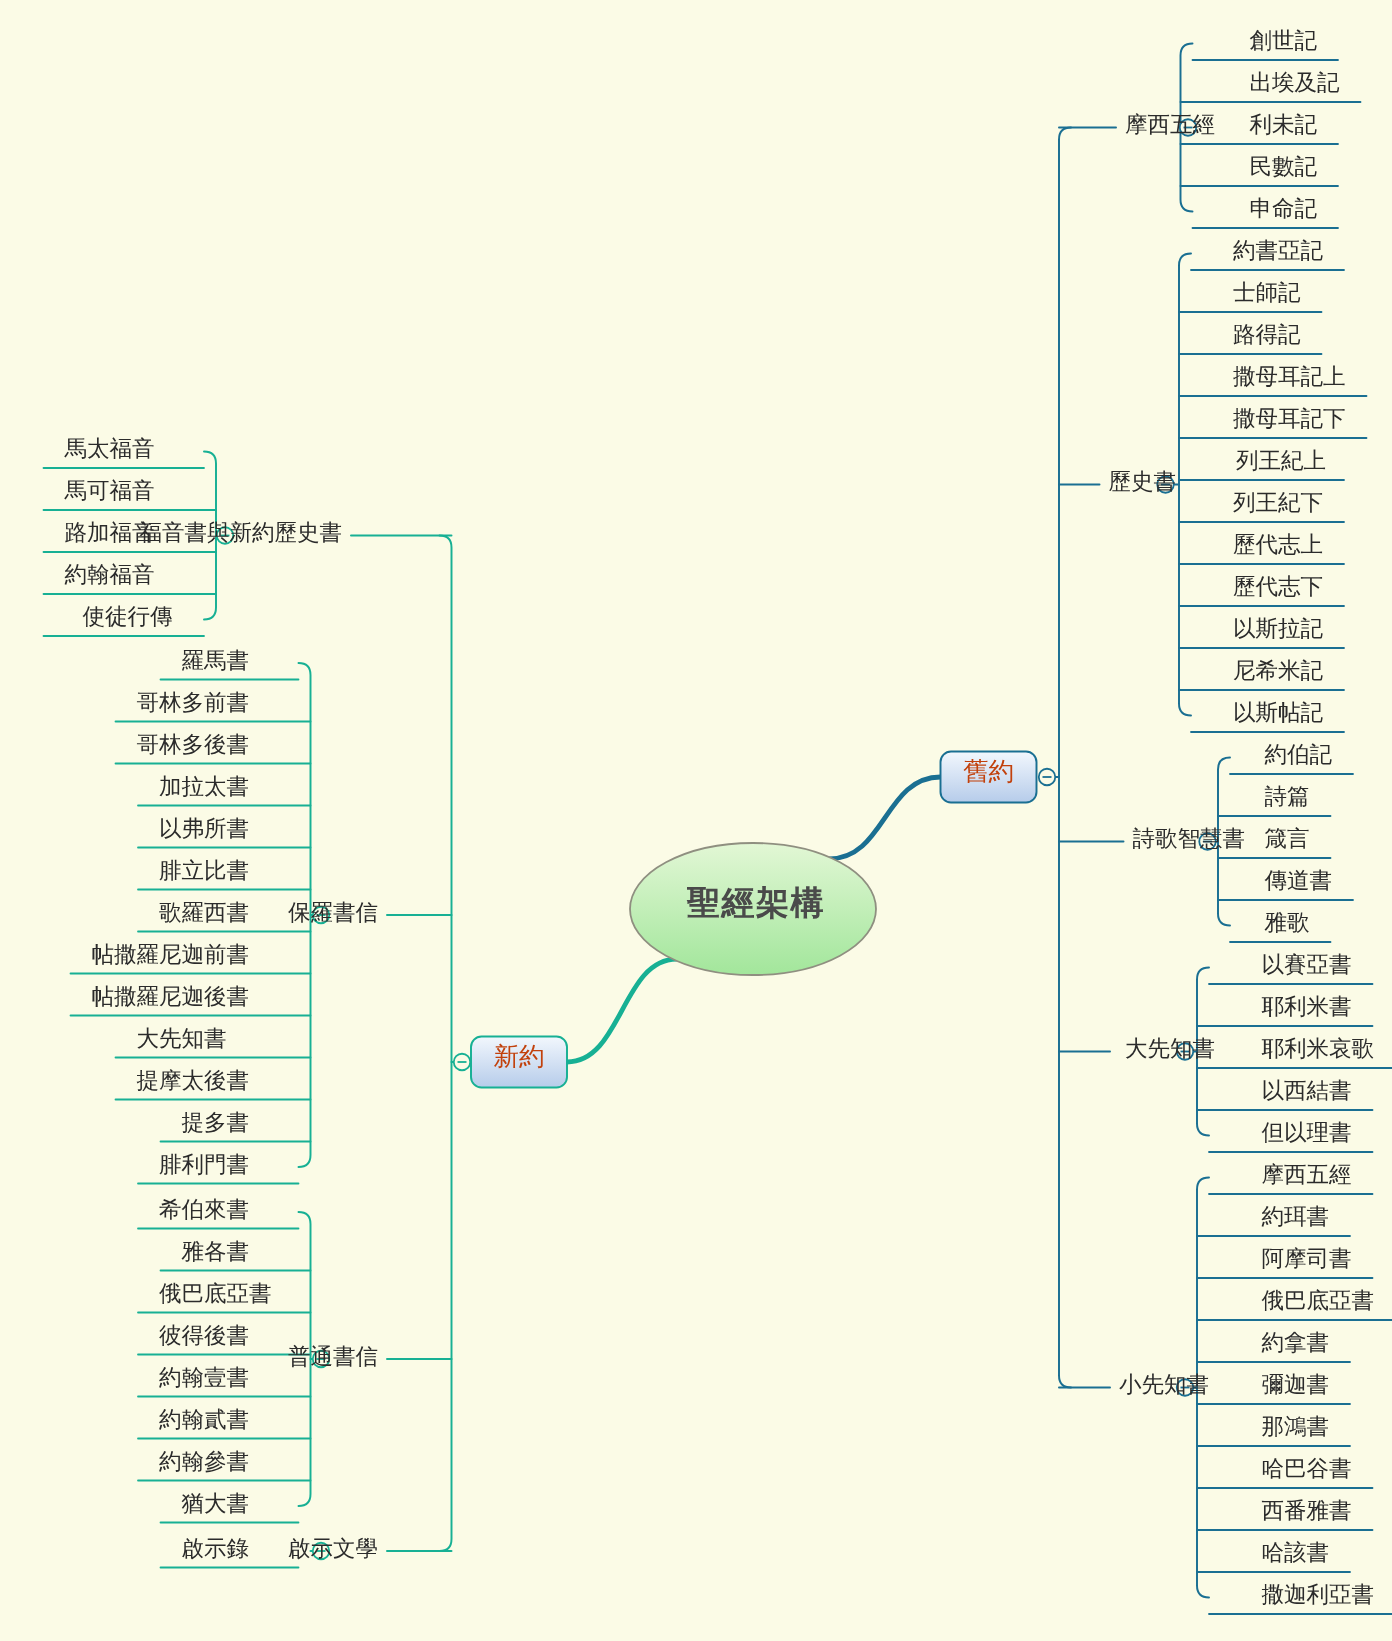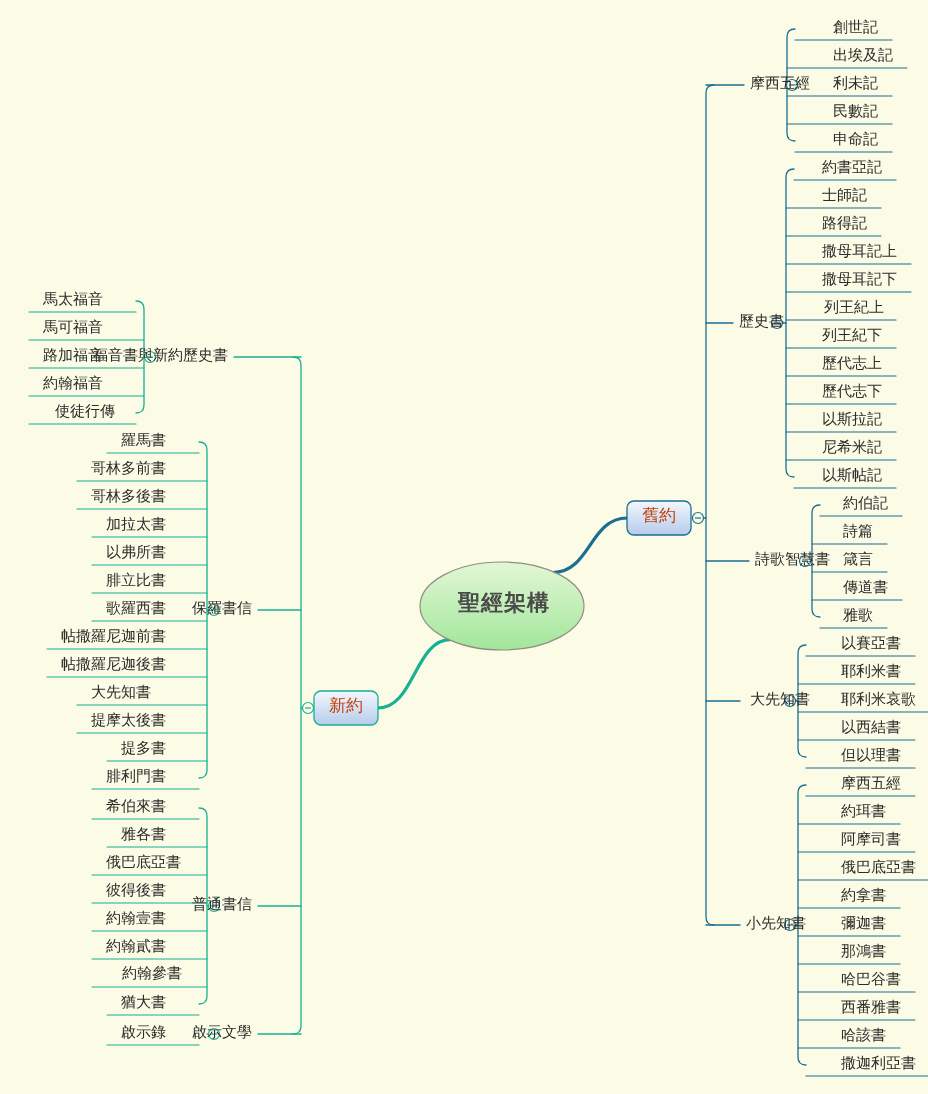--- a/index.html
+++ b/index.html
@@ -262,17 +262,17 @@
     <div class="node-text leaf-text" style="left: 91px; top: 712.7px;">提摩太後書</div>
     <div class="node-text leaf-text" style="left: 121px; top: 740.7px;">提多書</div>
     <div class="node-text leaf-text" style="left: 106px; top: 768.7px;">腓利門書</div>
     <div class="node-text cat-text" style="left: 192px; top: 896.7px;">普通書信</div>
     <div class="node-text leaf-text" style="left: 106px; top: 798.7px;">希伯來書</div>
     <div class="node-text leaf-text" style="left: 121px; top: 826.7px;">雅各書</div>
     <div class="node-text leaf-text" style="left: 106px; top: 854.7px;">俄巴底亞書</div>
     <div class="node-text leaf-text" style="left: 106px; top: 882.7px;">彼得後書</div>
     <div class="node-text leaf-text" style="left: 106px; top: 910.7px;">約翰壹書</div>
     <div class="node-text leaf-text" style="left: 106px; top: 938.7px;">約翰貳書</div>
-    <div class="node-text leaf-text" style="left: 122px; top: 966.7px; font-family: Liberation Mono, monospace;">約翰參書</div>
+    <div class="node-text leaf-text" style="left: 106px; top: 966.7px;">約翰參書</div>
     <div class="node-text leaf-text" style="left: 121px; top: 994.7px;">猶大書</div>
     <div class="node-text cat-text" style="left: 192px; top: 1024.7px;">啟示文學</div>
     <div class="node-text leaf-text" style="left: 121px; top: 1024.7px;">啟示錄</div>
   </div>
 
 </body></html>

